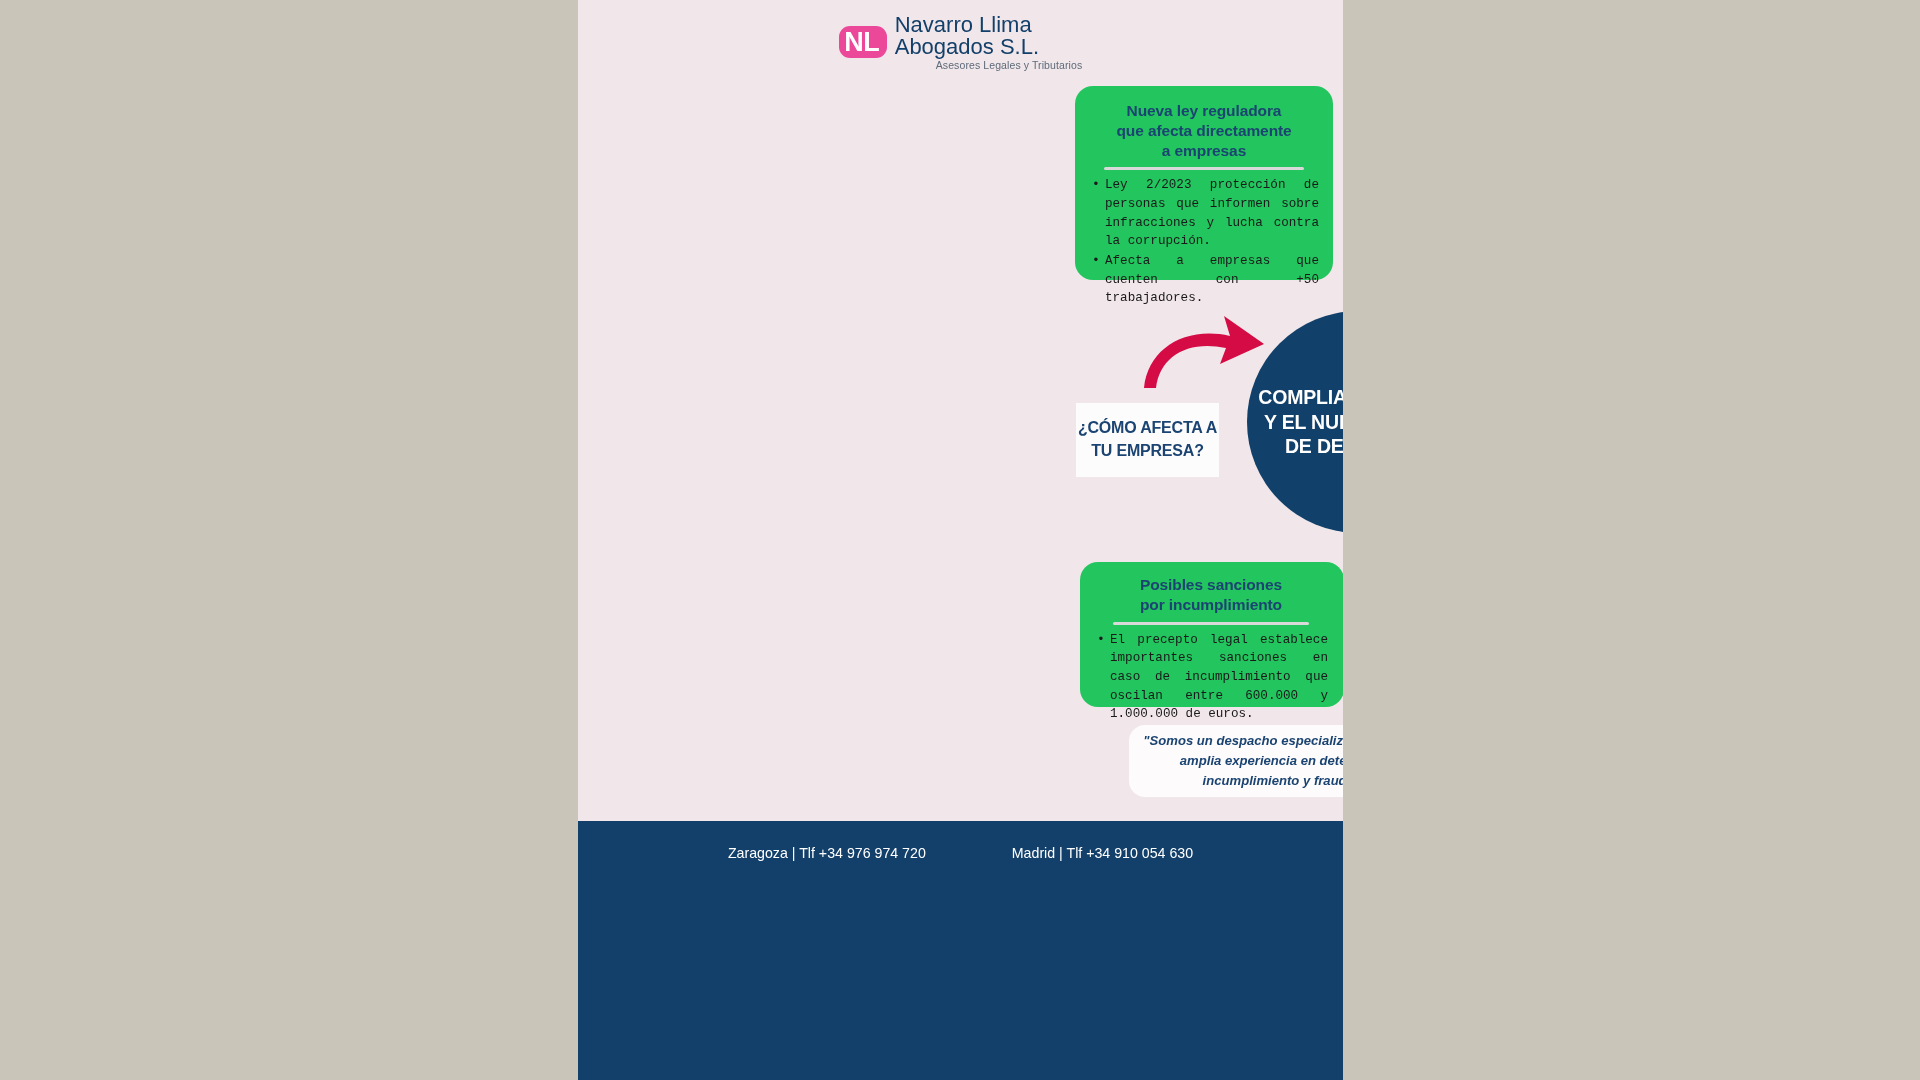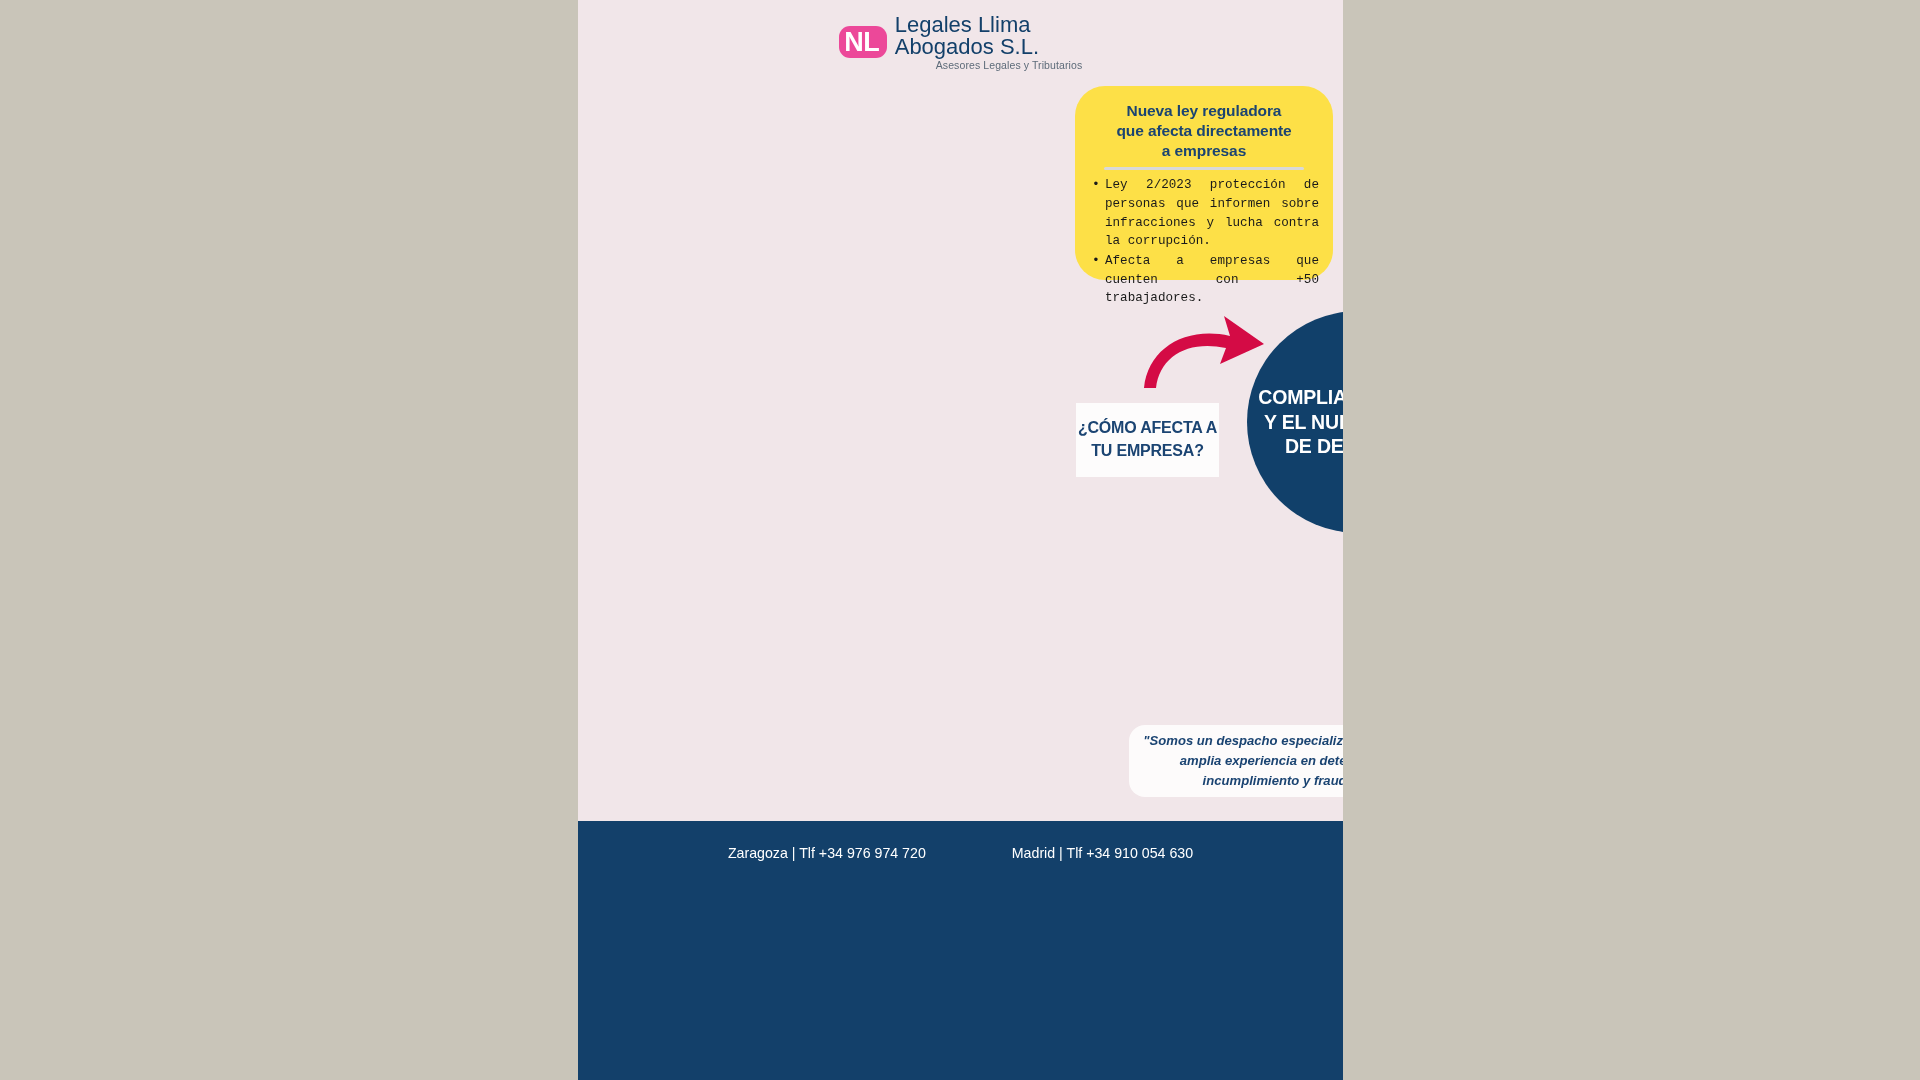--- a/index.html
+++ b/index.html
@@ -74,22 +74,22 @@
     font-size: 10.5px;
     letter-spacing: 0.1px;
     margin-top: 1px;
     white-space: nowrap;
     margin-left: 41px;
   }
 
   
   .card {
     position: absolute;
-    background: #fde047;
-    border-radius: 30px;
+    background: #22c55e;
+    border-radius: 18px;
     box-sizing: border-box;
   }
   .card-title {
     color: #1b4472;
     font-weight: bold;
     font-size: 15.5px;
     line-height: 1.28;
     letter-spacing: -0.1px;
   }
   .title-center { text-align: center; }
@@ -233,21 +233,21 @@
 </head>
 <body>
 
 <div class="stage">
   <div class="poster">
 
     <div class="logo-wrap">
       <div class="logo-inner">
         <div class="logo-mark">NL</div>
         <div class="logo-text">
-          <div class="logo-l1">Legales Llima</div>
+          <div class="logo-l1">Navarro Llima</div>
           <div class="logo-l2">Abogados S.L.</div>
           <div class="logo-l3">Asesores Legales y Tributarios</div>
         </div>
       </div>
     </div>
 
     <div class="card" id="card-ley">
       <div class="card-title title-center">Nueva ley reguladora<br>que afecta directamente<br>a empresas</div>
       <div class="divider"></div>
       <ul class="bullets">
@@ -261,20 +261,27 @@
     </svg>
 
     <div class="circle">
       <div class="circle-text">COMPLIANCE PENAL Y EL NUEVO CANAL DE DENUNCIAS</div>
     </div>
 
     <div class="qbox">
       <div class="qbox-text">¿CÓMO AFECTA A TU EMPRESA?</div>
     </div>
 
+    <div class="card" id="card-sanciones">
+      <div class="card-title title-center">Posibles sanciones<br>por incumplimiento</div>
+      <div class="divider"></div>
+      <ul class="bullets">
+        <li>El precepto legal establece importantes sanciones en caso de incumplimiento que oscilan entre 600.000 y 1.000.000 de euros.</li>
+      </ul>
+    </div>
 
     <div class="quote">
       <div class="quote-text">"Somos un despacho especializado en derecho penal-económico, con amplia experiencia en detección y revisión de procesos de incumplimiento y fraude en el seno de la empresa."</div>
     </div>
 
     <div class="footer">
       <div class="footer-row">
         <div>Zaragoza | Tlf +34 976 974 720</div>
         <div>Madrid | Tlf +34 910 054 630</div>
       </div>

